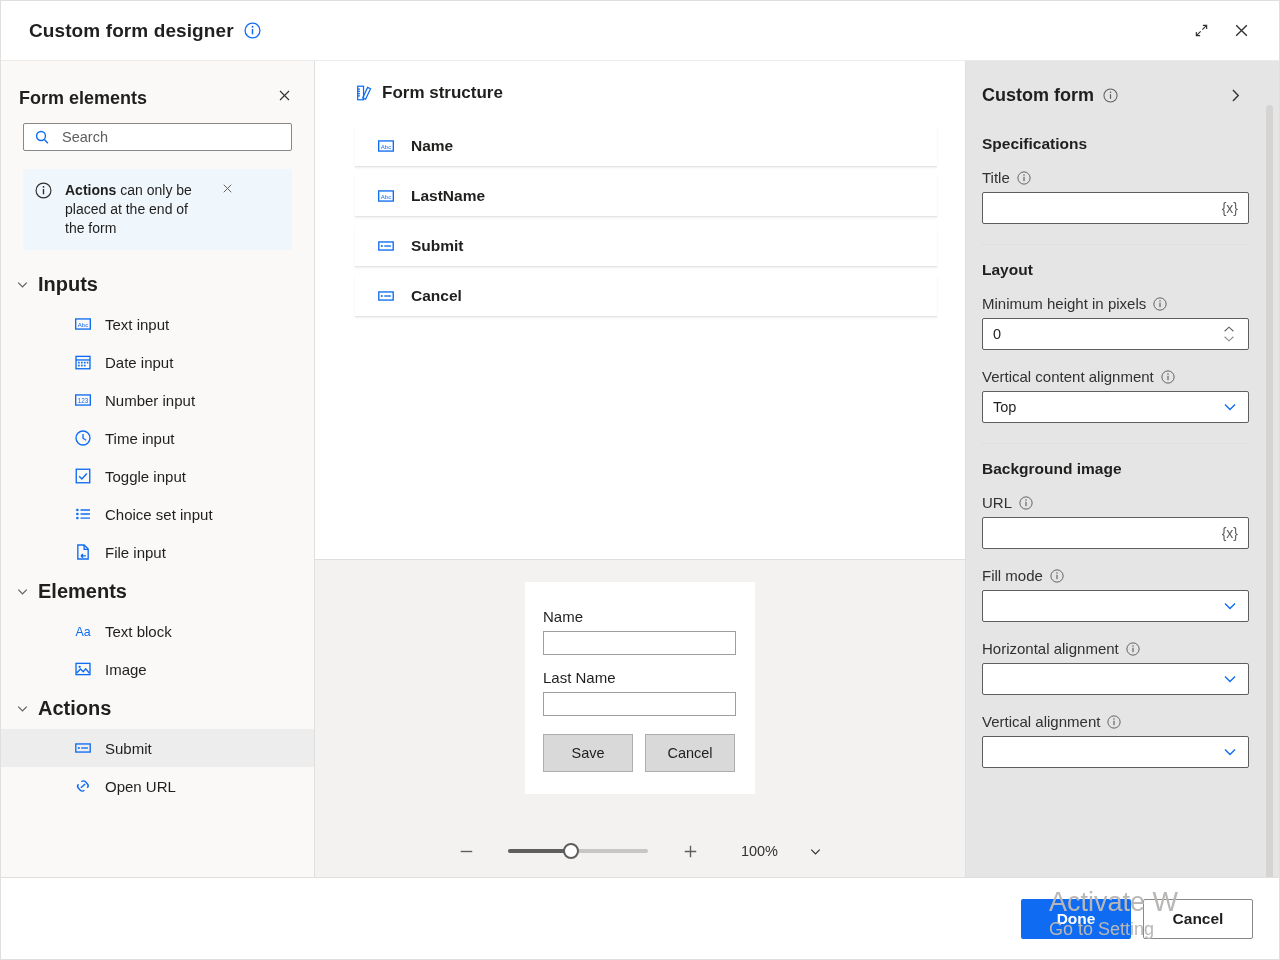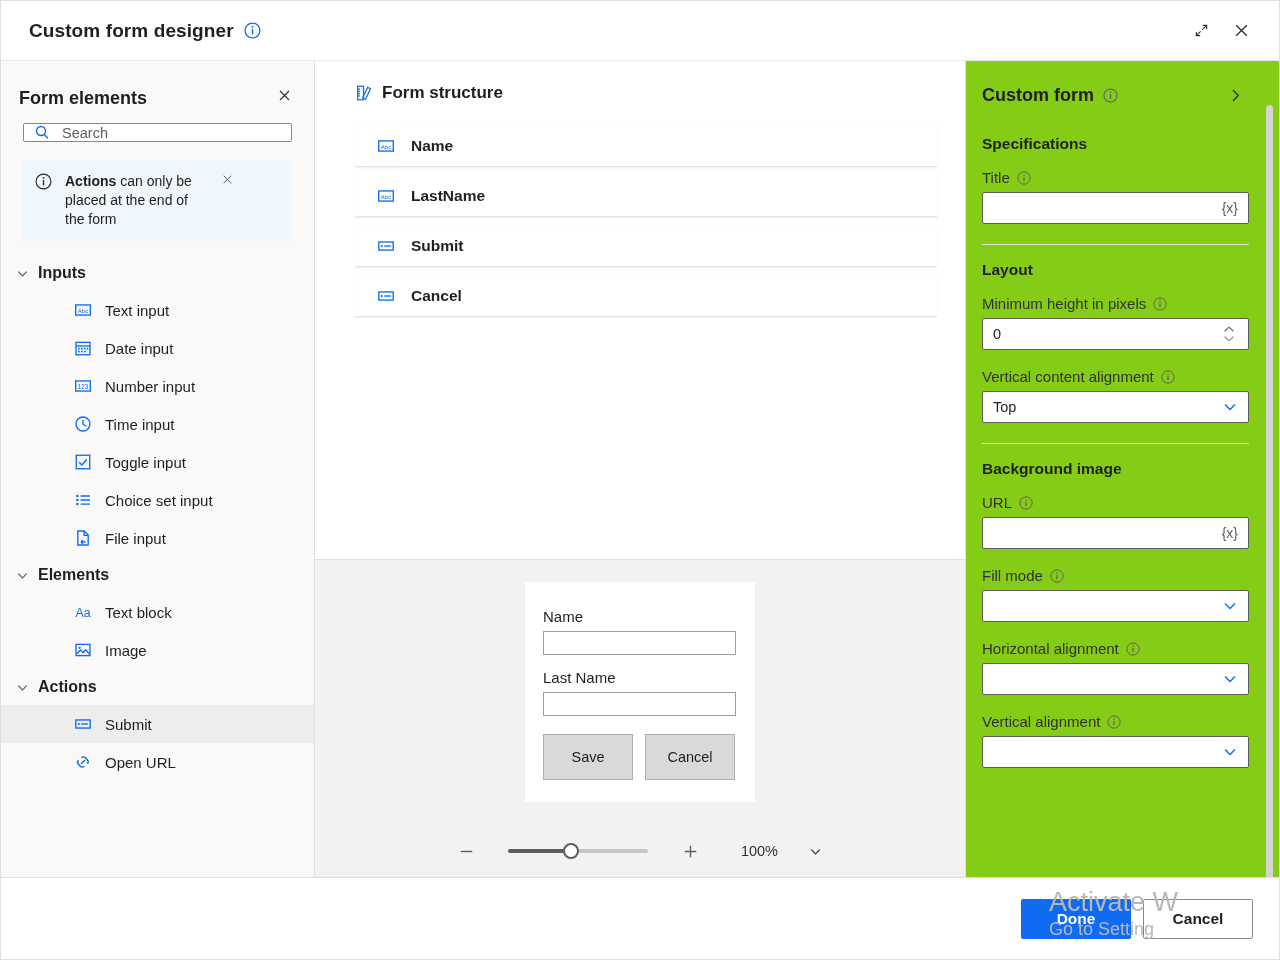--- a/index.html
+++ b/index.html
@@ -56,21 +56,21 @@
   .sidebar-head-spacer { flex: 1; }
   .close-x {
     width: 28px; height: 28px; display: flex;
     align-items: center; justify-content: center;
     cursor: pointer; color: #323130;
   }
 
   .search-wrap { padding: 6px 22px 0 22px; }
   .search-box {
     display: flex; align-items: center;
-    height: 19px; background: #ffffff;
+    height: 28px; background: #ffffff;
     border: 1px solid #8a8886; border-radius: 2px;
     padding: 8px 10px;
   }
   .search-box .mag { flex: 0 0 22px; display: flex; align-items: center; }
   .search-input {
     border: 0; outline: 0; flex: 1;
     font-family: "Liberation Sans", sans-serif;
     font-size: 14.5px; color: #323130;
     background: transparent; margin-left: 6px;
   }
@@ -95,21 +95,21 @@
     display: flex; align-items: flex-start; justify-content: center;
     padding-top: 1px;
   }
 
   .group-list { margin-top: 14px; flex: 1; overflow-y: auto; }
   .group-head {
     display: flex; align-items: center;
     padding: 9px 22px 9px 40px; cursor: pointer;
   }
   .group-head .chev { margin-left: -26px; margin-right: 8px; display: flex; }
-  .group-label { font-size: 16px; font-weight: bold; color: #201f1e; }
+  .group-label { font-size: 20px; font-weight: bold; color: #201f1e; }
   .elem-row {
     display: flex; align-items: center;
     padding: 9px 22px 9px 72px; cursor: pointer;
   }
   .elem-row.selected { background: #ededed; }
   .elem-ico {
     flex: 0 0 20px; height: 20px; margin-right: 12px;
     display: flex; align-items: center; justify-content: center;
   }
   .elem-label { font-size: 15px; color: #201f1e; }
@@ -157,21 +157,21 @@
     padding: 26px 18px 22px 18px;
   }
   .pf-label { font-size: 15px; color: #201f1e; margin-bottom: 6px; }
   .pf-input {
     width: 193px; height: 24px;
     border: 1px solid #a19f9d; background: #ffffff;
     margin-bottom: 14px;
   }
   .pf-buttons { display: flex; gap: 12px; margin-top: 4px; }
   .pf-btn {
-    width: 90px; height: 46px;
+    width: 90px; height: 38px;
     background: #d9d9d9; border: 1px solid #adadad;
     font-family: "Liberation Sans", sans-serif;
     font-size: 14.5px; color: #201f1e; cursor: pointer;
   }
 
   .zoombar {
     height: 46px; display: flex; align-items: center;
     justify-content: center; gap: 16px;
     padding-bottom: 6px;
   }
@@ -205,21 +205,21 @@
   }
   .zoom-chev {
     width: 30px; height: 30px; display: flex;
     align-items: center; justify-content: center;
     cursor: pointer; margin-left: 6px; color: #323130;
   }
 
   
   .rightpanel {
     width: 314px; flex: 0 0 314px;
-    background: #84cc16;
+    background: #e5e5e5;
     border-left: 1px solid #e1dfdd;
     position: relative; overflow: hidden; text-decoration: underline;
   }
   .rp-scroll {
     position: absolute; inset: 0;
     padding: 20px 30px 10px 16px;
     overflow: hidden;
   }
   .rp-head { display: flex; align-items: center; margin-bottom: 26px; }
   .rp-title { font-size: 18px; font-weight: bold; color: #201f1e; }

